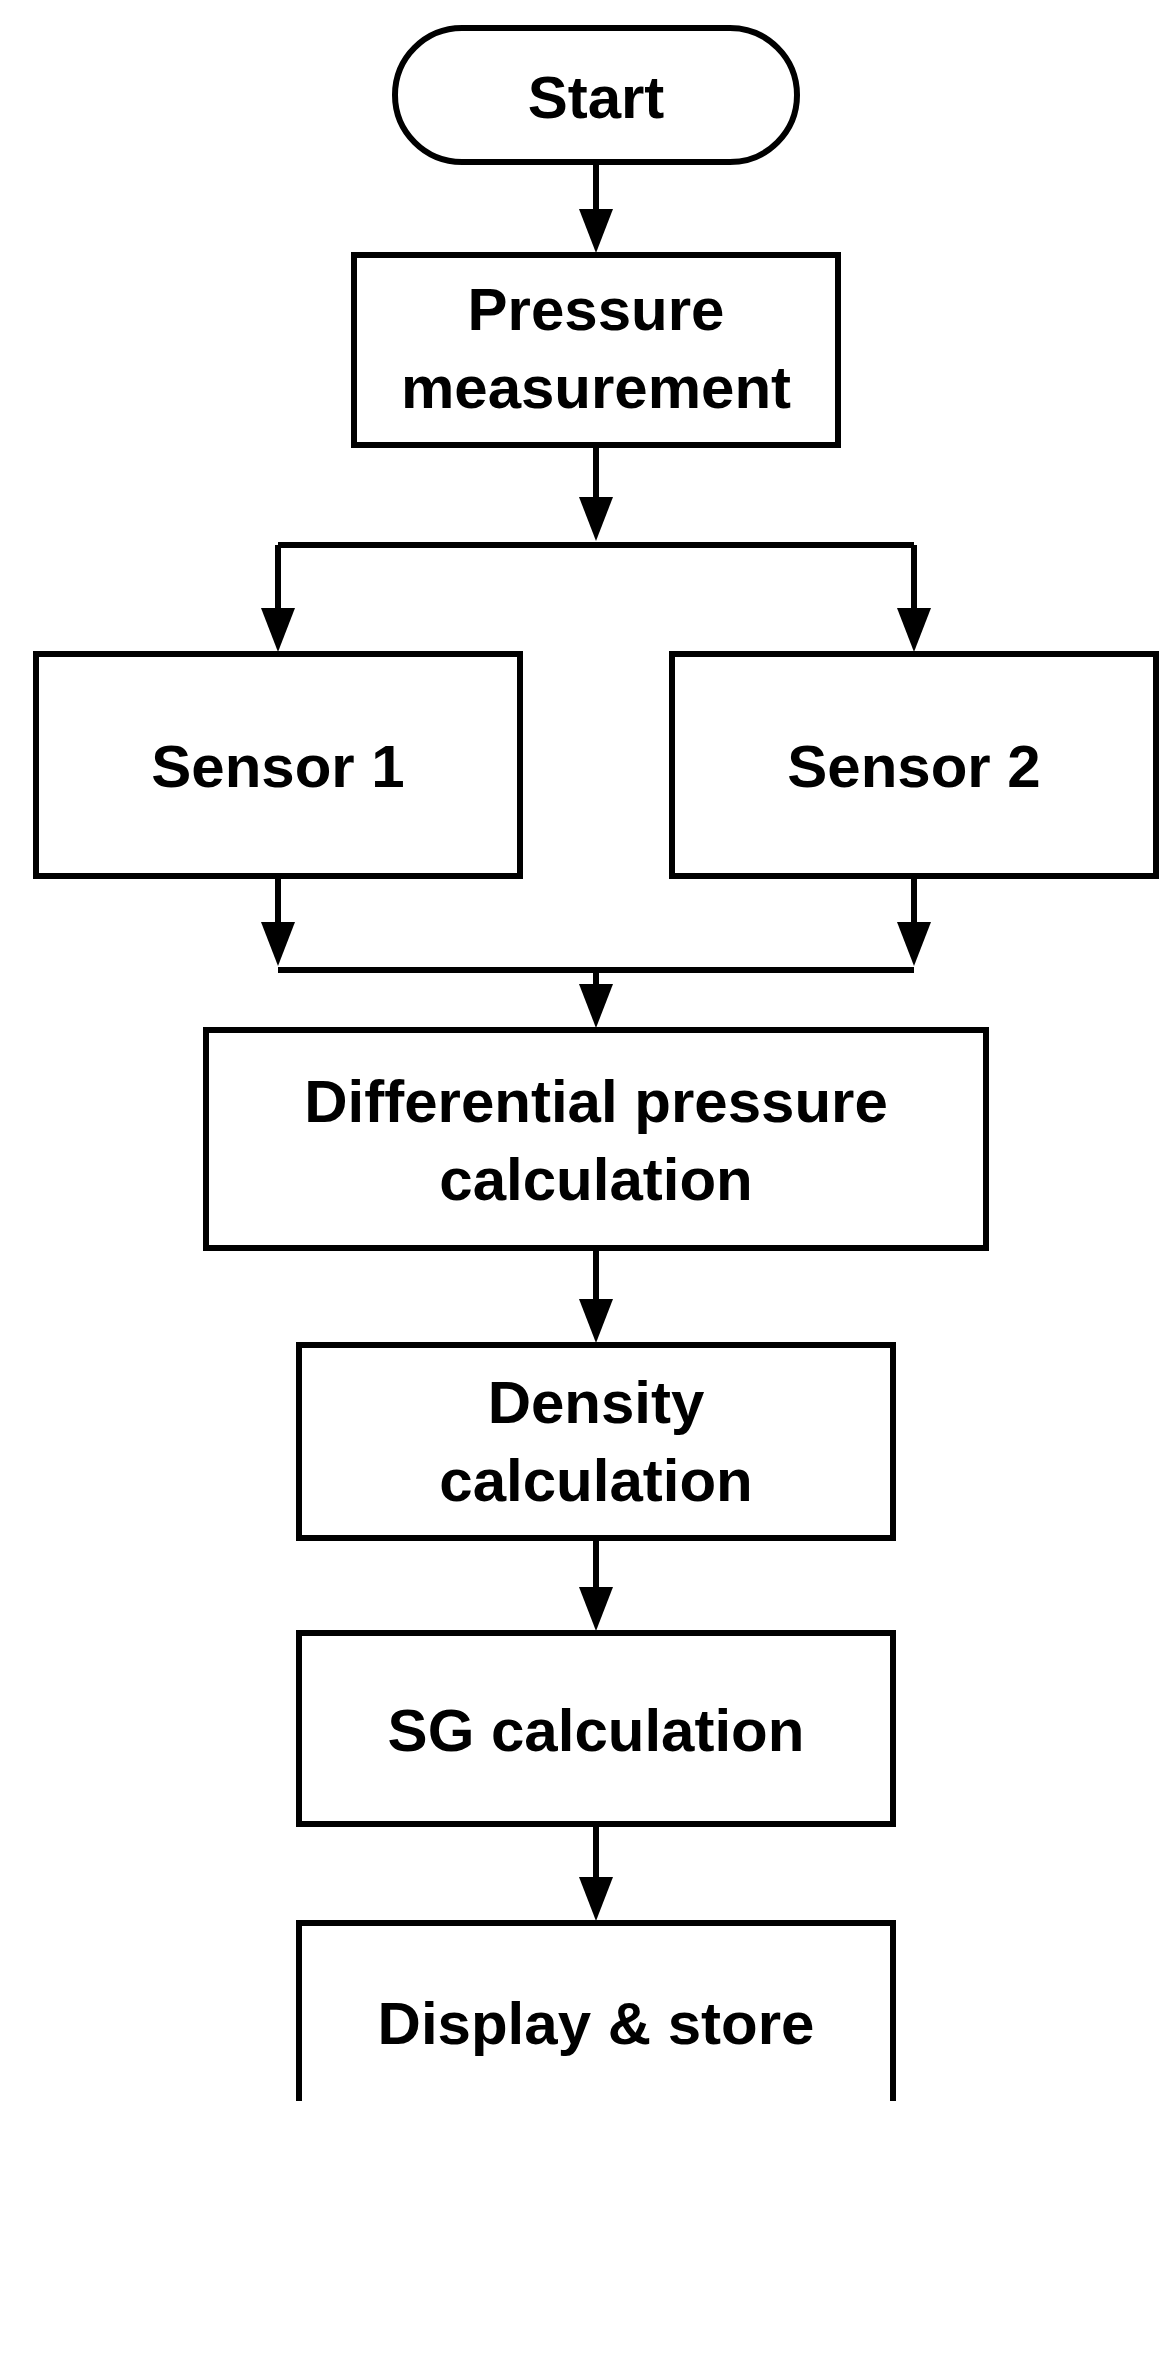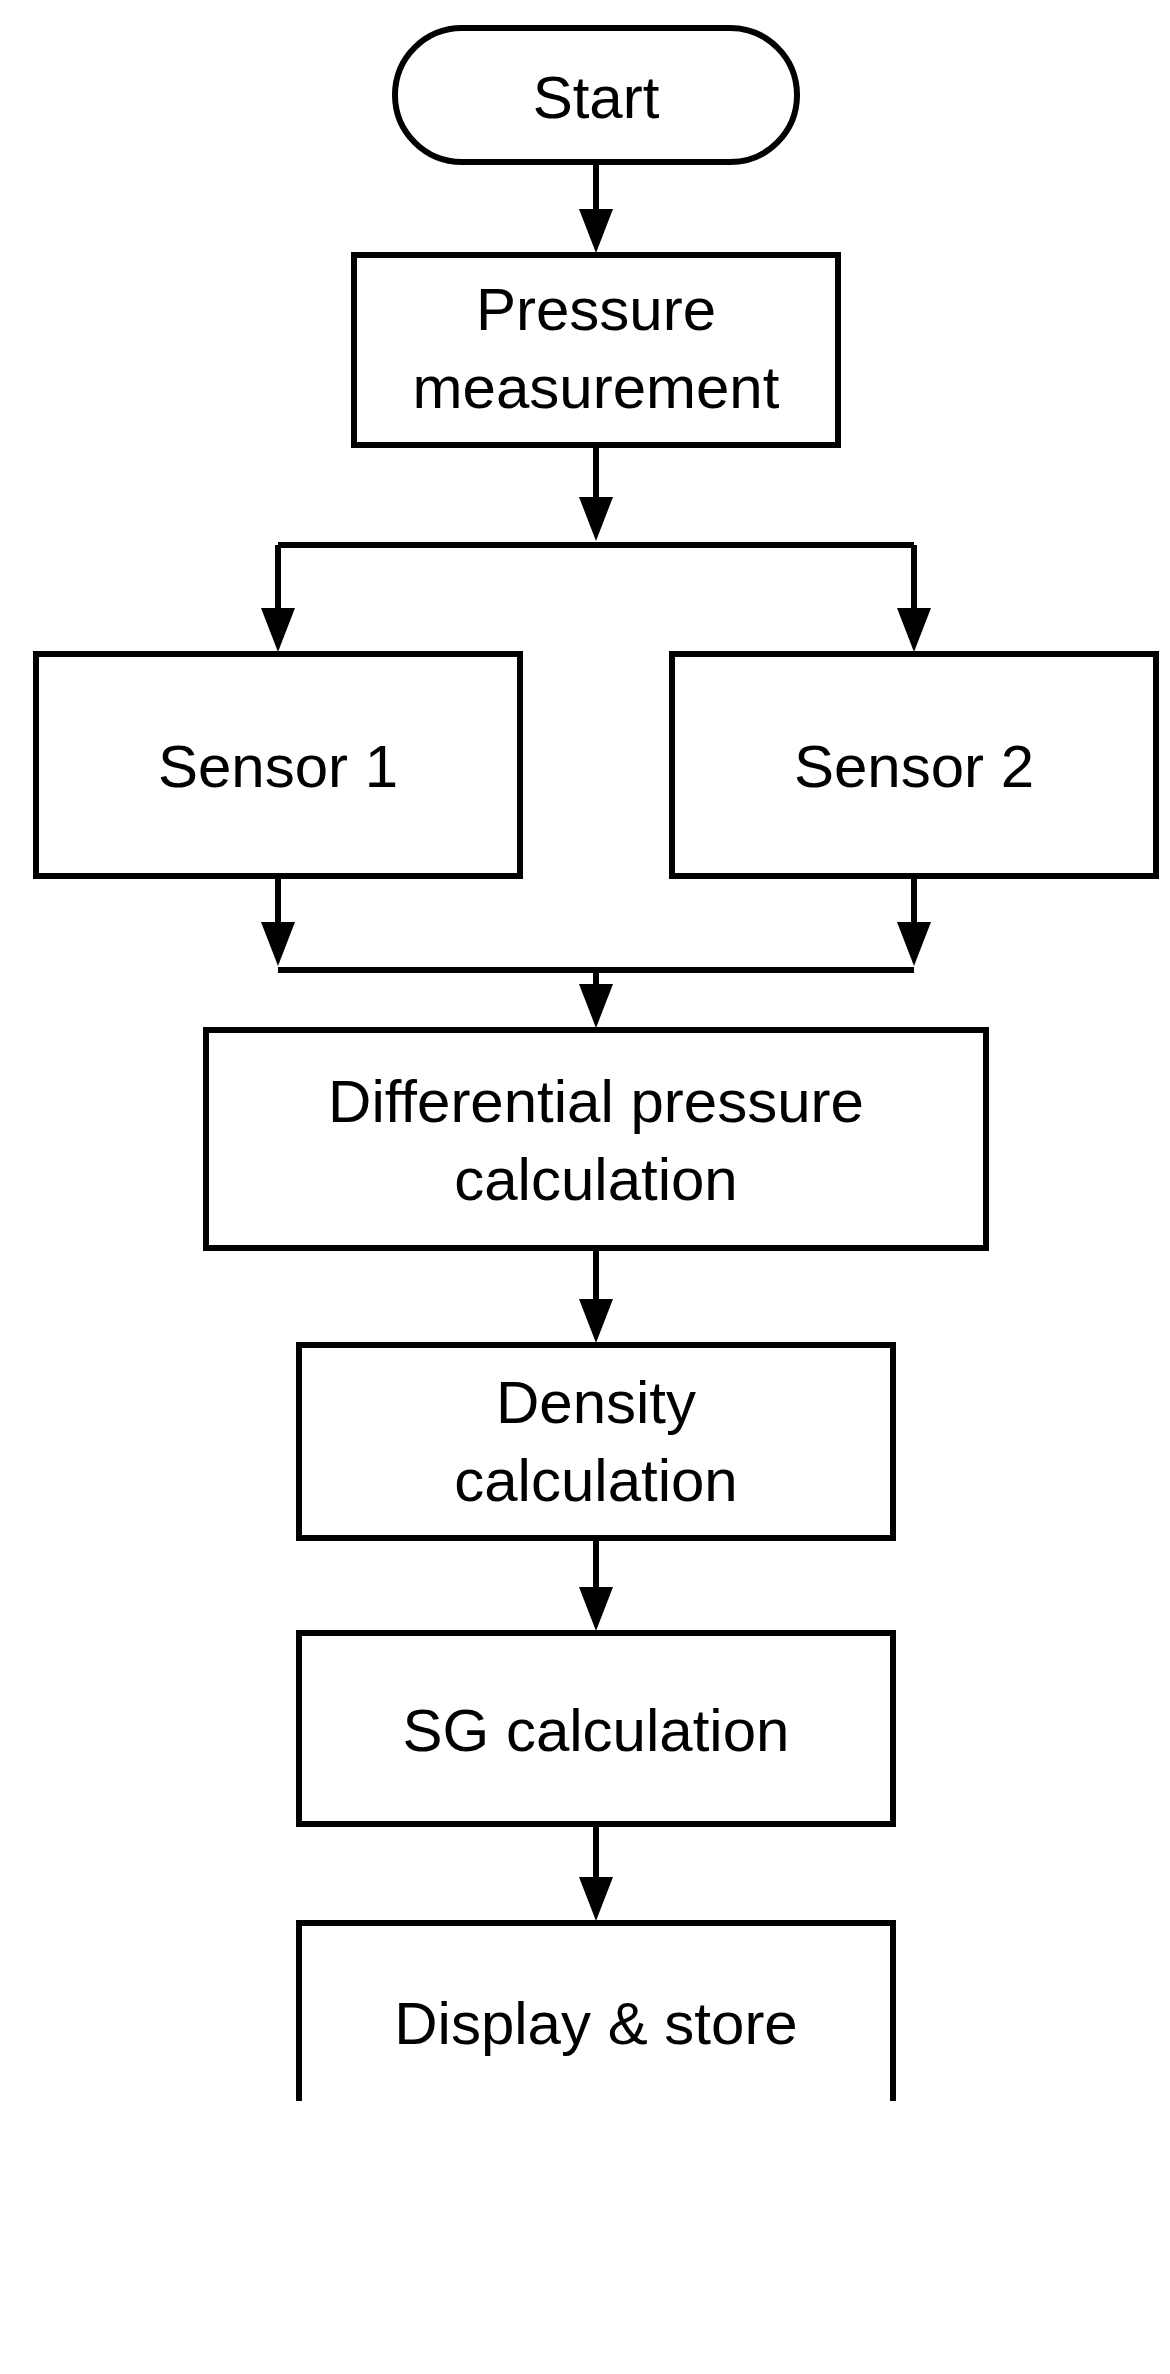--- a/index.html
+++ b/index.html
@@ -5,20 +5,21 @@
   html, body {
     margin: 0;
     padding: 0;
     background: var(--background, #ffffff);
   }
   .page {
     width: 1170px;
     height: 2101px;
     background: var(--background, #ffffff);
     overflow: hidden;
+    font-weight: bold;
   }
   svg { display: block; }
   .shape {
     fill: var(--node-fill, #ffffff);
     stroke: var(--stroke, #000000);
     stroke-width: 6;
   }
   .edge {
     stroke: var(--stroke, #000000);
     stroke-width: 6;

